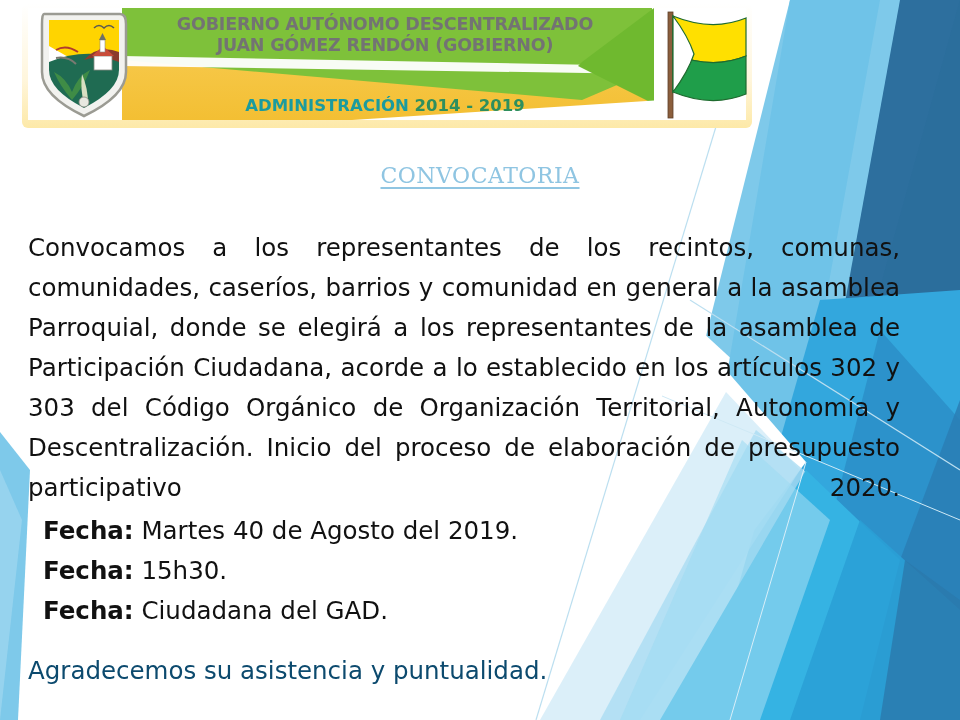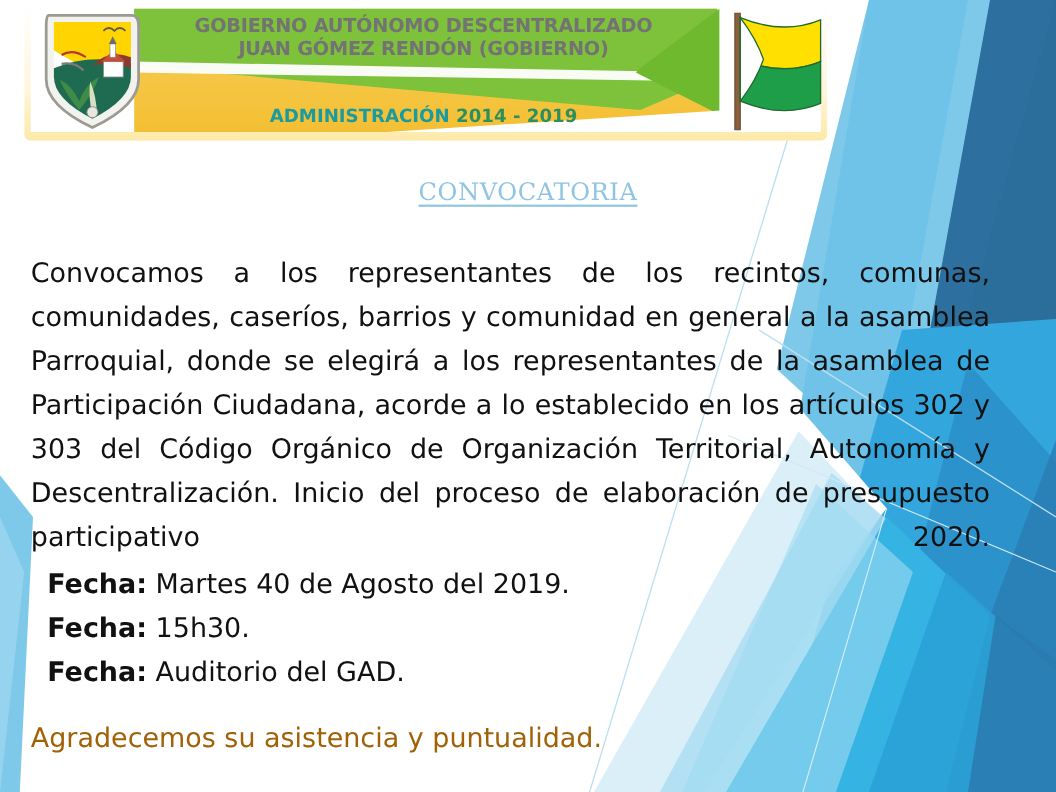--- a/index.html
+++ b/index.html
@@ -117,21 +117,21 @@
   }
   .details .lbl { font-weight: bold; margin-left: 15px; }
   .closing {
     position: absolute;
     left: 28px;
     top: 651px;
     width: 760px;
     font-family: "DejaVu Sans", sans-serif;
     font-size: 24.5px;
     line-height: 40px;
-    color: #a16207;
+    color: #0c4a6e;
   }
 </style>
 </head>
 <body>
 
 <div id="slide">
 
   <svg class="bg-layer" viewBox="0 0 960 720" preserveAspectRatio="none">
     <rect x="0" y="0" width="960" height="720" fill="#ffffff"></rect>
 
@@ -236,19 +236,19 @@
   </div>
 
   <div class="content">
     <div class="title">CONVOCATORIA</div>
 
     <div class="body-para">Convocamos a los representantes de los recintos, comunas, comunidades, caseríos, barrios y comunidad en general a la asamblea Parroquial, donde se elegirá a los representantes de la asamblea de Participación Ciudadana, acorde a lo establecido en los artículos 302 y 303 del Código Orgánico de Organización Territorial, Autonomía y Descentralización. Inicio del proceso de elaboración de presupuesto participativo 2020.</div>
 
     <div class="details">
       <div><span class="lbl">Fecha:</span><span> Martes 40 de Agosto del 2019.</span></div>
       <div><span class="lbl">Fecha:</span><span>  15h30.</span></div>
-      <div><span class="lbl">Fecha:</span><span> Auditorio del GAD.</span></div>
+      <div><span class="lbl">Fecha:</span><span> Ciudadana del GAD.</span></div>
     </div>
 
     <div class="closing">Agradecemos su asistencia y puntualidad.</div>
   </div>
 
 </div>
 
 </body></html>

